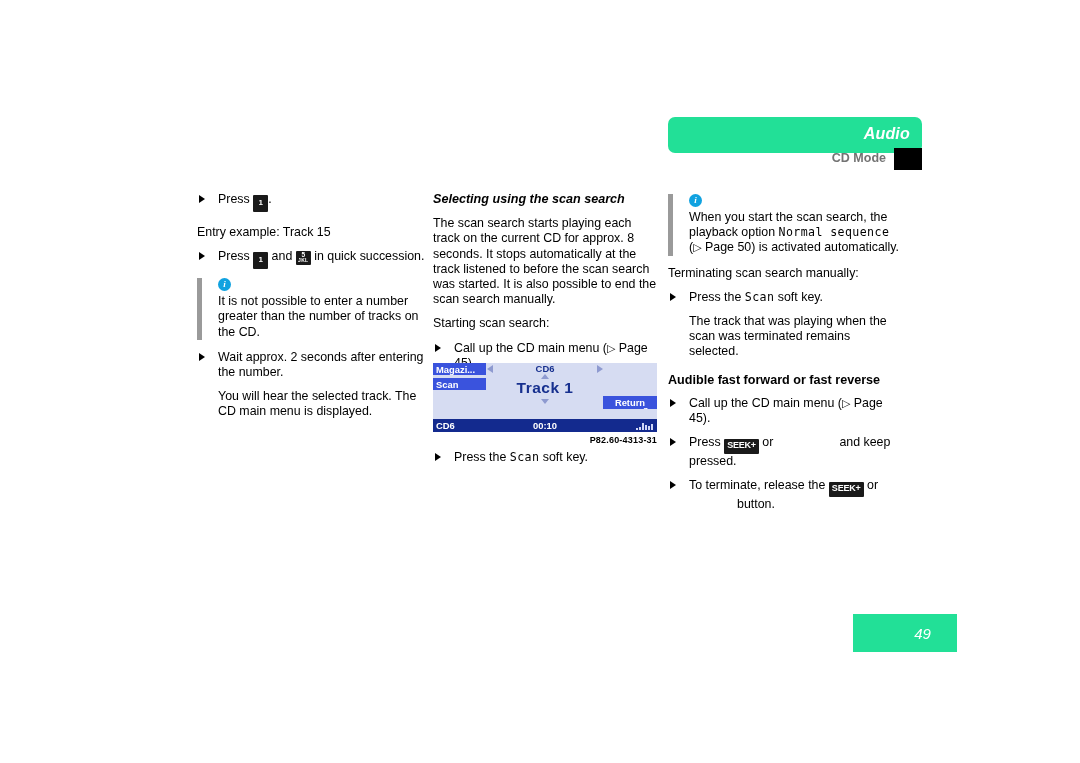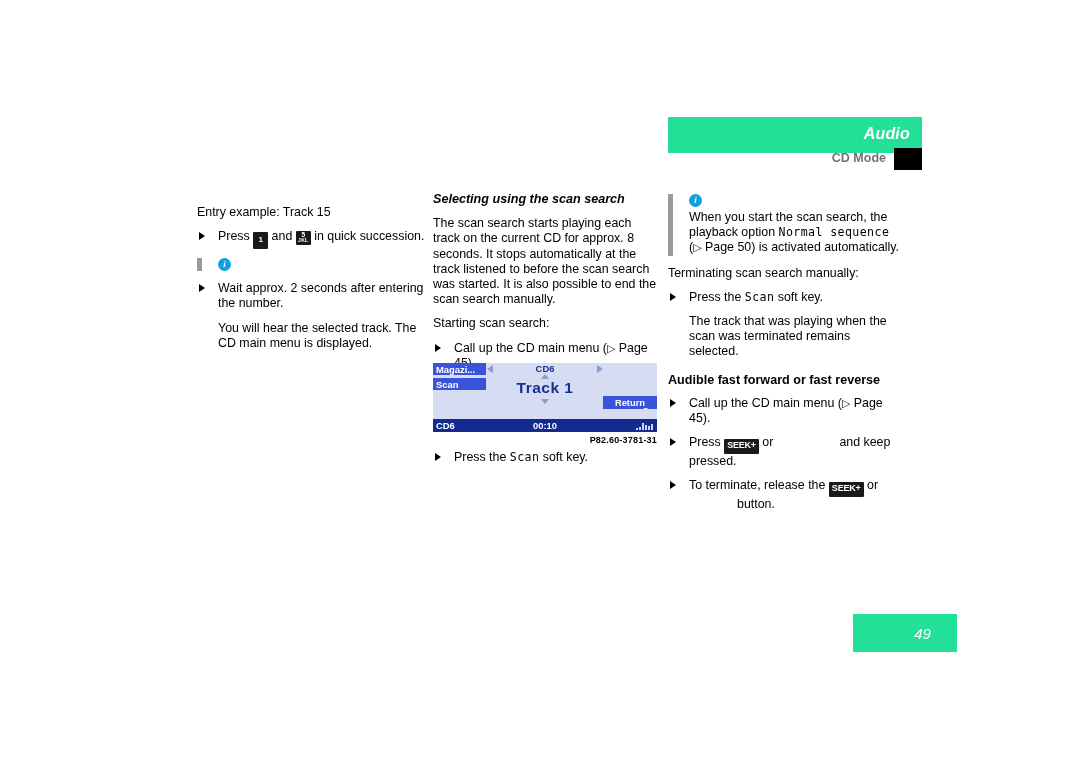--- a/index.html
+++ b/index.html
@@ -10,20 +10,21 @@
     color:#000000;
     position:relative;
     overflow:hidden;
     -webkit-font-smoothing:antialiased;
   }
 
   
   #header-band{
     position:absolute; left:668px; top:117px; width:254px; height:36px;
     background:var(--accent,#22e097);
+    border-radius:7px;
   }
   #header-title{
     position:absolute; right:12px; top:8px;
     font-size:16px; font-weight:bold; font-style:italic;
     color:#ffffff; letter-spacing:.2px;
   }
   #subheader-row{
     position:absolute; left:668px; top:148px; width:254px; height:22px;
   }
   #subheader-title{
@@ -161,35 +162,41 @@
   <div id="header-title">Audio</div>
 </div>
 <div id="subheader-row">
   <div id="subheader-title">CD Mode</div>
   <div id="subheader-square"></div>
 </div>
 
 <div class="col" id="col-left">
 
 
+  <div class="item">
+    <span class="tri"></span>
+    <span>Press</span>
+    <span class="key key-num">1</span><span>.</span>
+  </div>
 
   <p class="p" style="margin-top:13px">Entry example: Track 15</p>
 
   <div class="item">
     <span class="tri"></span>
     <span>Press</span>
     <span class="key key-num">1</span>
     <span>and</span>
     <span class="key key-num2"><span class="a">5</span><span class="b">JKL</span></span>
     <span>in quick succession.</span>
   </div>
 
   <div class="note">
     <span class="rule"></span>
     <div class="iicon">i</div>
+    <p>It is not possible to enter a number greater than the number of tracks on the CD.</p>
   </div>
 
   <div class="item">
     <span class="tri"></span>
     <span>Wait approx. 2 seconds after entering the number.</span>
   </div>
 
   <div class="sub">You will hear the selected track. The CD main menu is displayed.</div>
 </div>
 
@@ -225,21 +232,21 @@
     <span id="st-time">00:10</span>
     <span id="st-meter">
         <i style="height: 2px;"></i>
         <i style="height: 3px;"></i>
         <i style="height: 7px;"></i>
         <i style="height: 5px;"></i>
         <i style="height: 4px;"></i>
         <i style="height: 6px;"></i>
       </span>
   </div>
-  <div id="fig-caption">P82.60-3781-31</div>
+  <div id="fig-caption">P82.60-4313-31</div>
 </div>
 
 <div style="position:absolute;left:433px;top:450px;width:225px;font-size:12.4px;line-height:15.2px;">
   <div class="item">
     <span class="tri"></span>
     <span>Press the</span>
     <span class="dfont">Scan</span>
     <span>soft key.</span>
   </div>
 </div>

